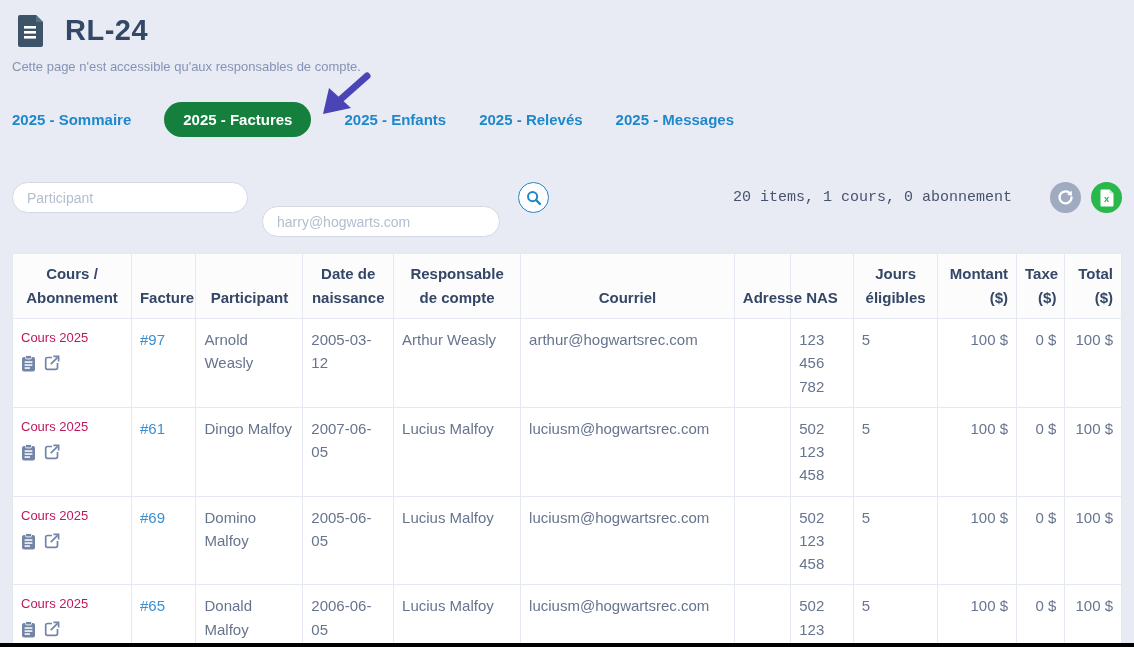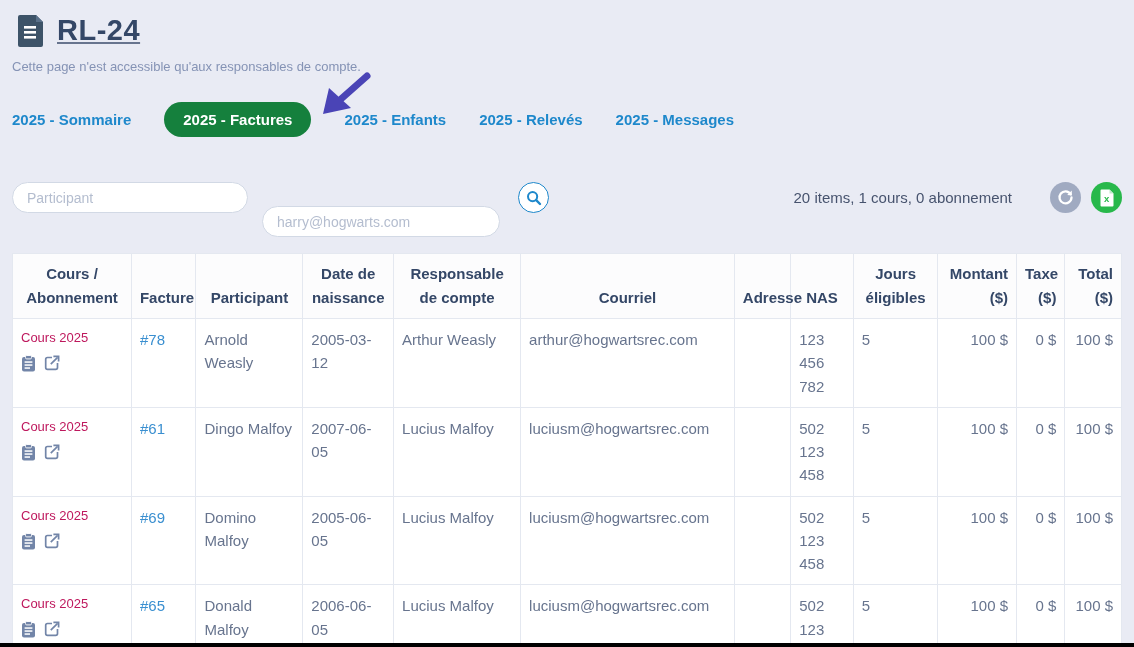--- a/index.html
+++ b/index.html
@@ -7,21 +7,21 @@
   body {
     font-family:"Liberation Sans", sans-serif;
     background:#e9ebf4;
     color:#67748e;
     position:relative;
     overflow:hidden;
   }
   .page { padding:14px 12px 0 12px; }
 
   
-  .title-row { display:flex; align-items:center; gap:12px; padding-left:6px;text-decoration:underline; }
+  .title-row { display:flex; align-items:center; gap:20px; padding-left:6px; }
   .title { font-size:29px; font-weight:bold; color:#344767; letter-spacing:0.5px; }
   .subtitle { margin-top:12px; font-size:13px; color:#8593b5; }
 
   
   .tabs-wrap { position:relative; margin-top:26px; height:38px; }
   .tabs { display:flex; align-items:center; gap:33px; height:38px; }
   .tab { font-size:15px; font-weight:bold; color:#1e88cb; cursor:pointer; white-space:nowrap; }
   .tab.active {
     background:#15803d; color:#ffffff;
     padding:9px 19px; border-radius:19px;
@@ -39,21 +39,21 @@
     font-family:"Liberation Sans", sans-serif; outline:none;
   }
   .pill-input::placeholder { color:#b4bdcf; }
   .input-participant { width:236px; }
   .input-email { width:238px; margin-left:14px;margin-top:48px; }
   .btn-circle {
     width:31px; height:31px; border-radius:50%; border:none; cursor:pointer;
     display:flex; align-items:center; justify-content:center; flex:0 0 auto;
   }
   .btn-search { margin-left:18px; background:#ffffff; border:1px solid #1e88cb; }
-  .summary { margin-left:auto; font-size:15px; color:#47536e; }
+  .summary { margin-left:auto; font-size:15px; color:#47536e;font-family:Liberation Mono, monospace; }
   .btn-refresh { margin-left:38px; background:#a0aac1; }
   .btn-excel { margin-left:10px; background:#28b84b; }
 
   
   table { border-collapse:collapse; table-layout:fixed; width:1110px; margin-top:16px; background:#ffffff; }
   th, td { border:1px solid #e4e8f0; }
   th {
     background:#fcfcfd; color:#344767; font-size:15px; font-weight:bold;
     text-align:center; vertical-align:bottom; padding:8px 8px; line-height:1.6; height:60px;
   }
@@ -166,21 +166,21 @@
           <rect x="3.6" y="9.3" width="7.8" height="1.5" fill="#ffffff"></rect>
           <rect x="3.6" y="12.3" width="5.4" height="1.5" fill="#ffffff"></rect>
         </svg>
         <svg width="16" height="16" viewBox="0 0 16 16">
           <path d="M8 2.5 H3.5 A1.8 1.8 0 0 0 1.7 4.3 V12.5 A1.8 1.8 0 0 0 3.5 14.3 H11.7 A1.8 1.8 0 0 0 13.5 12.5 V8" fill="none" stroke="#7285a8" stroke-width="1.7"></path>
           <line x1="6.8" y1="9.2" x2="13.6" y2="2.4" stroke="#7285a8" stroke-width="1.7"></line>
           <path d="M9.4 1.4 h5.2 v5.2" fill="none" stroke="#7285a8" stroke-width="1.7"></path>
         </svg>
       </span>
     </td>
-    <td><a class="facture-link">#78</a></td>
+    <td><a class="facture-link">#97</a></td>
     <td>Arnold Weasly</td>
     <td>2005-03-12</td>
     <td>Arthur Weasly</td>
     <td>arthur@hogwartsrec.com</td>
     <td></td>
     <td>123 456 782</td>
     <td>5</td>
     <td class="num">100 $</td>
     <td class="num">0 $</td>
     <td class="num">100 $</td>

